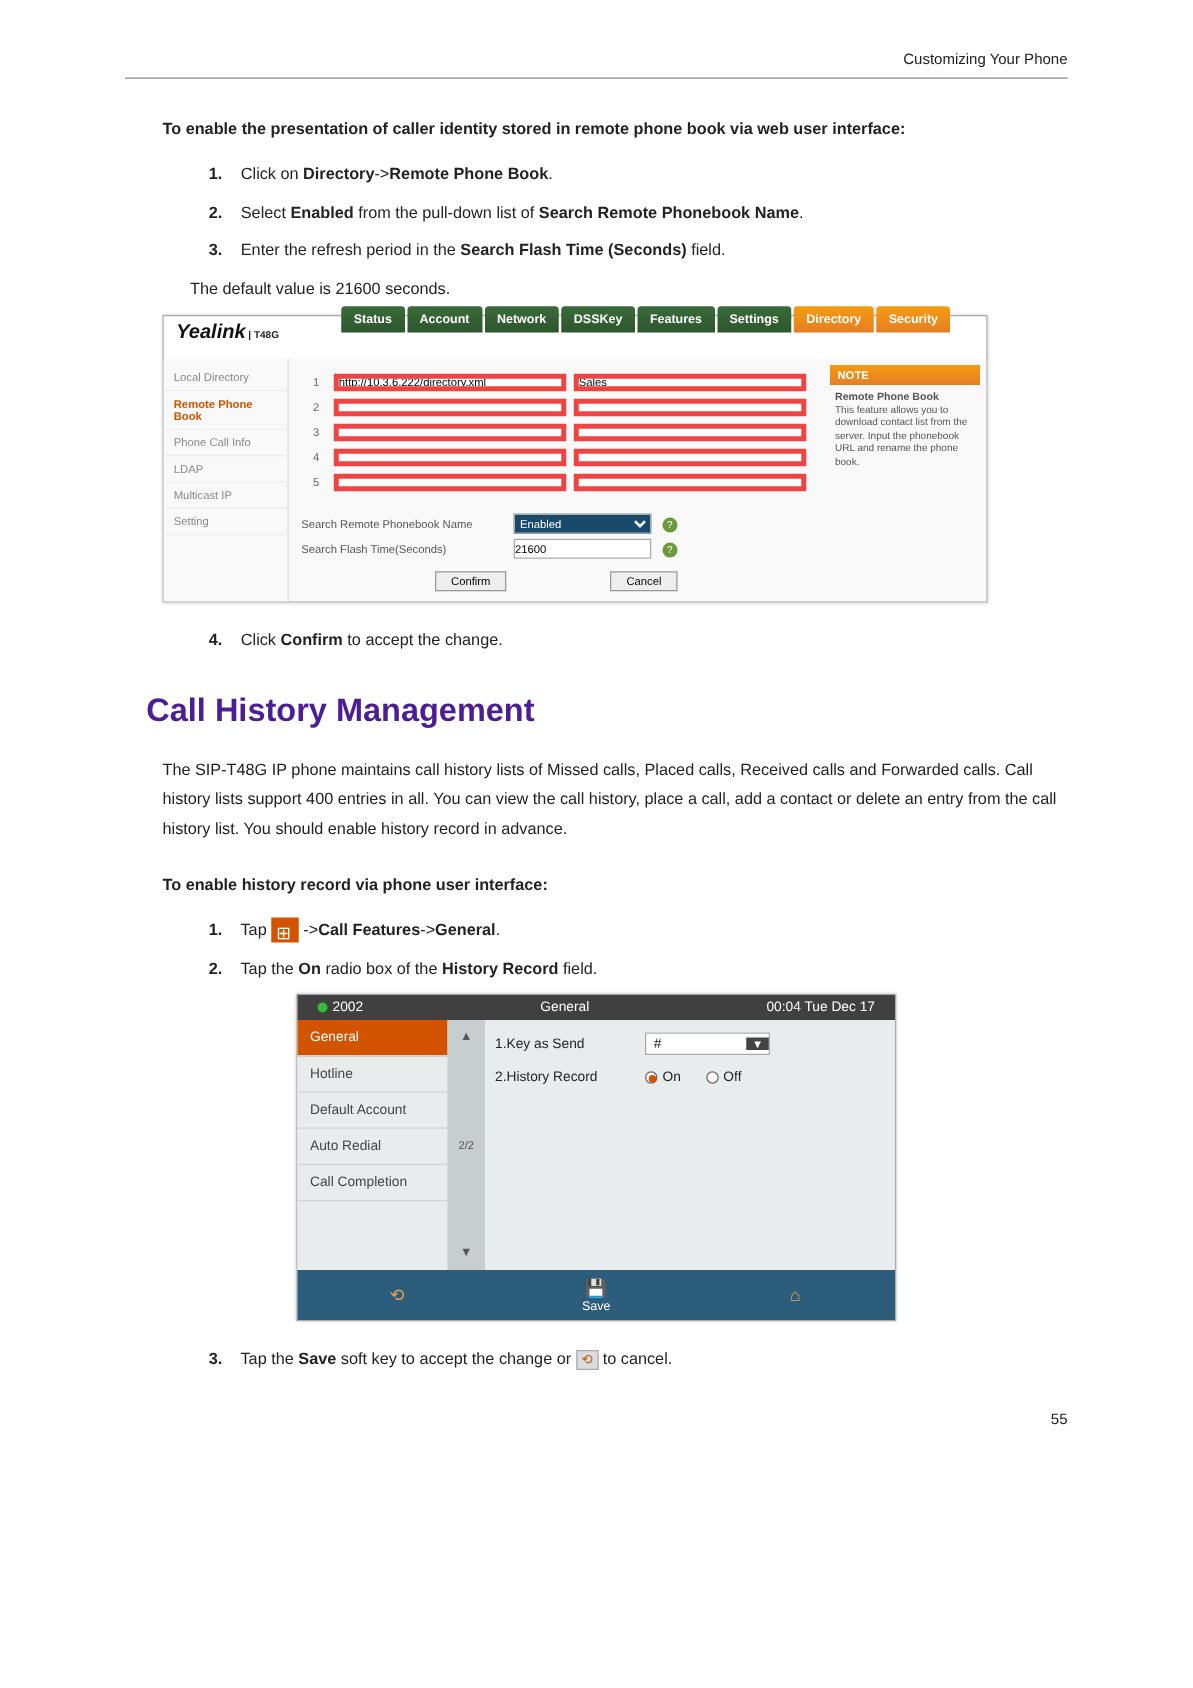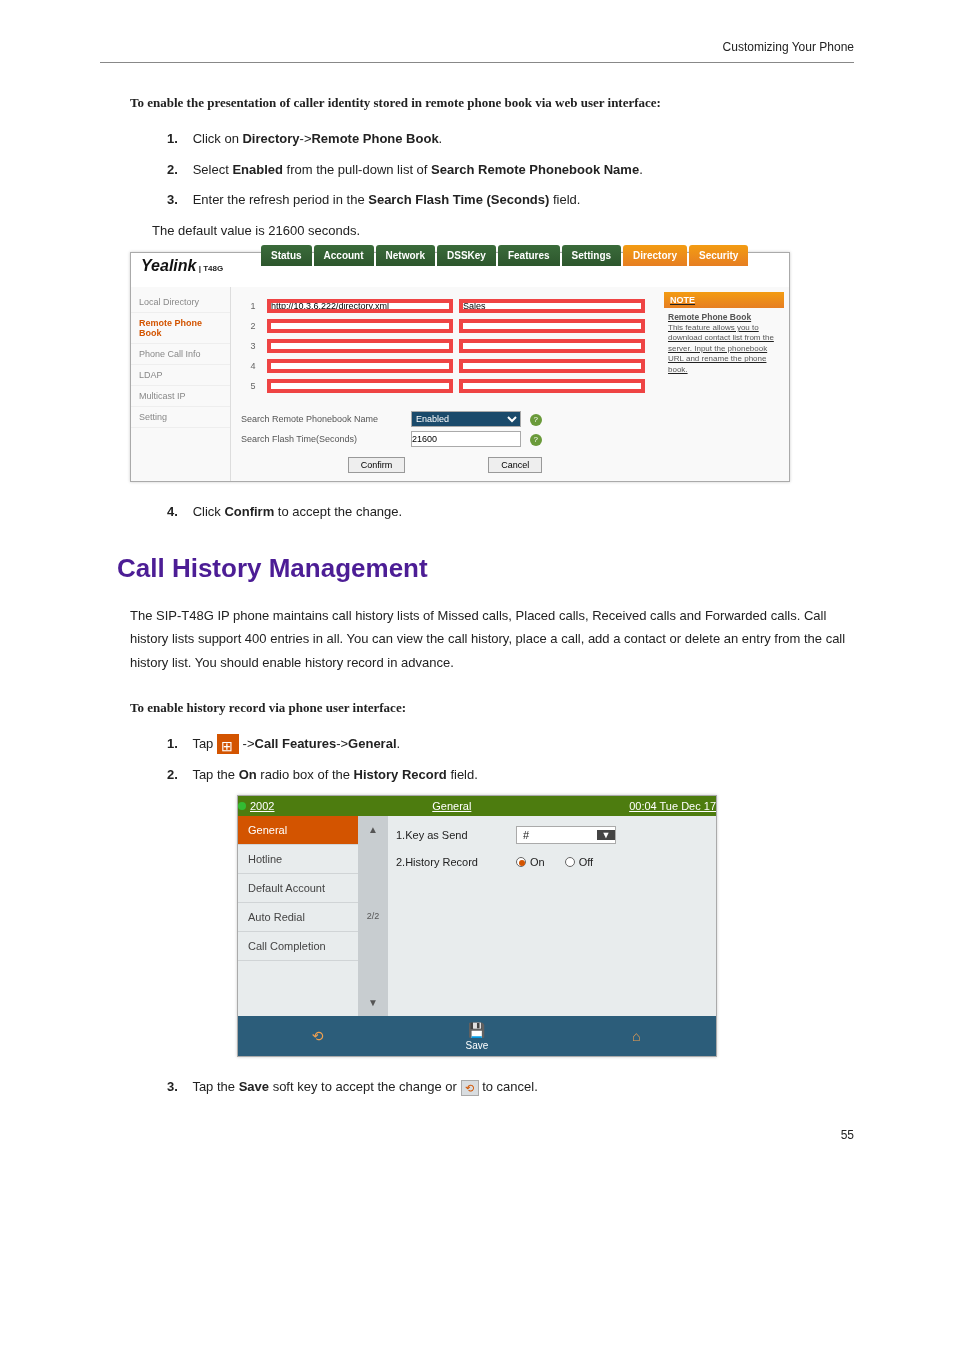--- a/index.html
+++ b/index.html
@@ -20,21 +20,20 @@
     text-align: right;
     font-size: 12px;
     padding-bottom: 8px;
     border-bottom: 1px solid #888;
     margin-bottom: 30px;
   }
   .intro-bold {
     font-weight: bold;
     margin: 24px 0 15px 0;
     line-height: 1.6;
-    font-family: Liberation Serif, serif;
   }
   ol.steps {
     list-style: none;
     padding-left: 30px;
   }
   ol.steps > li {
     margin-bottom: 10px;
     line-height: 1.6;
     margin-left: 37px;
   }
@@ -84,21 +83,21 @@
     font-size: 16px;
     color: #111;
   }
   .webui-logo-sub {
     font-size: 8px;
     font-weight: bold;
   }
   .webui-tabs {
     display: flex;
     position: absolute;
-    left: 130px;
+    left: 142px;
     top: -8px;
   }
   .webui-tab {
     background: linear-gradient(#3a6b3a,#2d562d);
     color: #fff;
     padding: 5px 10px;
     font-size: 10px;
     font-weight: bold;
     margin-right: 2px;
     border-radius: 3px 3px 0 0;
@@ -128,21 +127,20 @@
     color: #d35400;
     font-weight: bold;
   }
   .webui-main {
     flex: 1;
     padding: 8px 10px;
   }
   .webui-note {
     width: 130px;
     padding: 5px;
-    text-decoration: underline;
   }
   .note-head {
     background: linear-gradient(#f39c12,#e67e22);
     color: #fff;
     font-weight: bold;
     font-size: 9px;
     padding: 3px 6px;
   }
   .note-body {
     font-size: 8px;
@@ -230,28 +228,27 @@
 
   
   .phone-ui {
     width: 480px;
     margin: 10px auto 20px auto;
     border: 1px solid #aaa;
     box-shadow: 0 0 3px rgba(0,0,0,0.2);
     font-size: 11px;
   }
   .phone-header {
-    background: #4d7c0f;
+    background: #404040;
     color: #fff;
     display: flex;
     justify-content: space-between;
     align-items: center;
-    padding: 4px 0;
+    padding: 4px 16px;
     font-size: 11px;
-    text-decoration: underline;
   }
   .phone-header .center {
     flex: 1;
     text-align: center;
   }
   .phone-body {
     display: flex;
     background: #d9dde0;
     height: 200px;
   }

